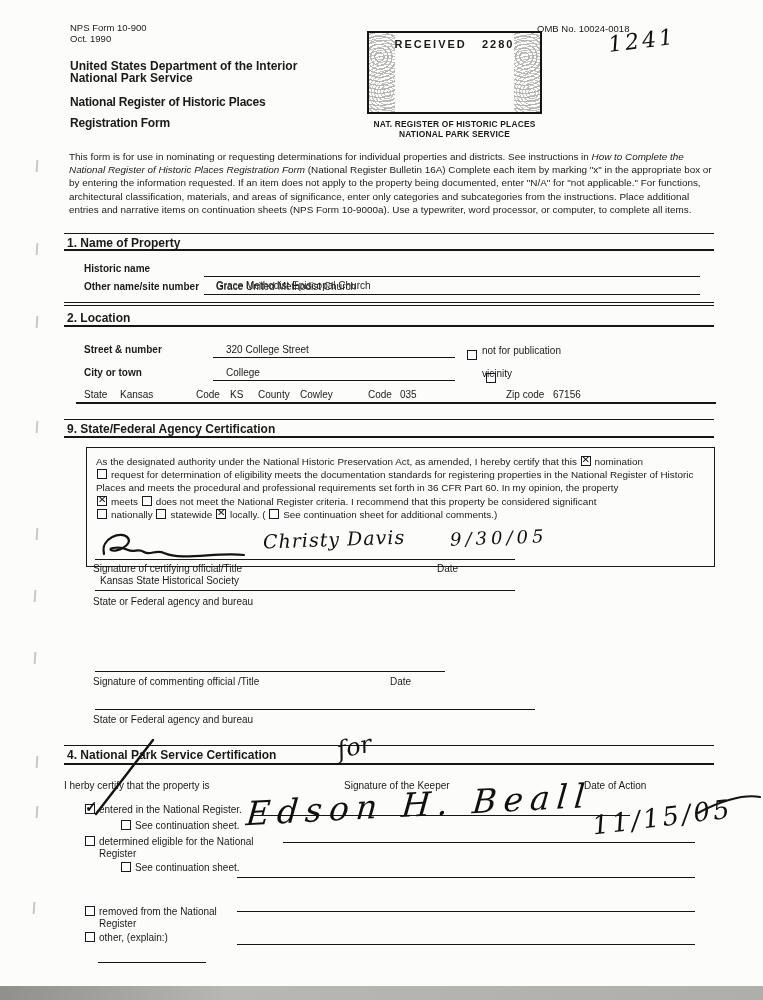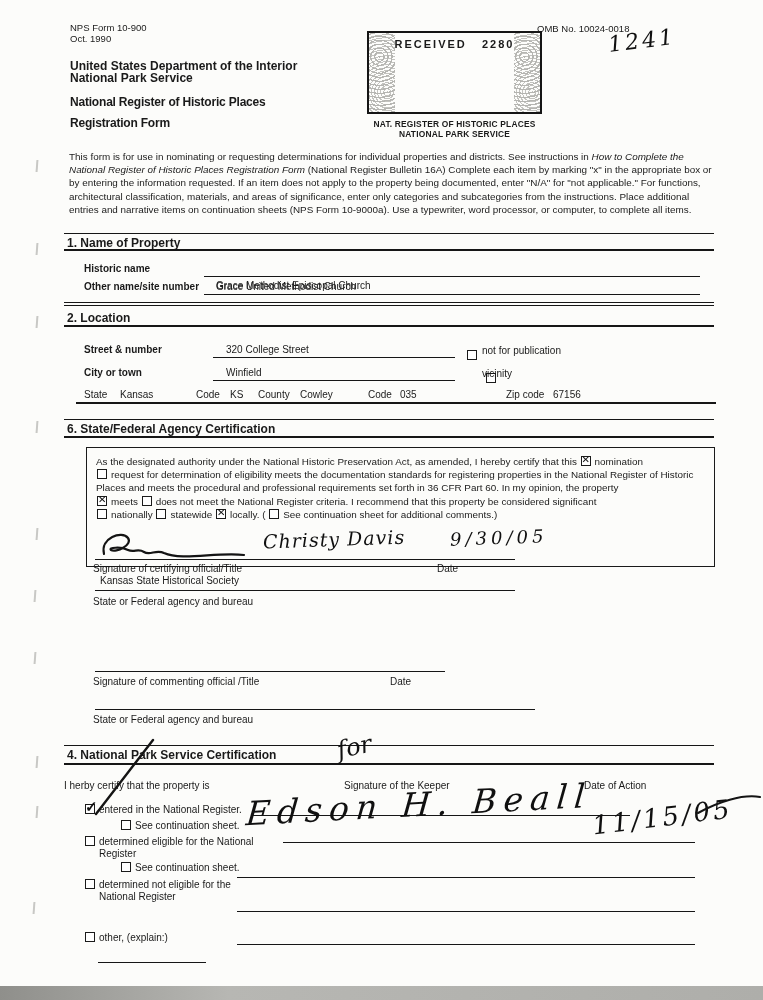--- a/index.html
+++ b/index.html
@@ -78,40 +78,40 @@
   <div class="abs b t10-5" style="left:67px;top:311px;">2. Location</div>
   <div class="rule" style="left:64px;top:325px;width:650px;height:1.5px;"></div>
 
   <div class="abs b t10" style="left:84px;top:344px;">Street &amp; number</div>
   <div class="abs t10" style="left:226px;top:344px;">320 College Street</div>
   <div class="rule" style="left:213px;top:357px;width:242px;height:1.2px;"></div>
   <span class="cb abs" style="left:466px;top:345px;"></span>
   <div class="abs t10" style="left:482px;top:345px;">not for publication</div>
 
   <div class="abs b t10" style="left:84px;top:367px;">City or town</div>
-  <div class="abs t10" style="left:226px;top:367px;">Winfield</div>
+  <div class="abs t10" style="left:226px;top:367px;">College</div>
   <div class="rule" style="left:213px;top:380px;width:242px;height:1.2px;"></div>
   <span class="cb abs" style="left:466px;top:368px;"></span>
   <div class="abs t10" style="left:482px;top:368px;">vicinity</div>
 
   <div class="abs t10" style="left:84px;top:389px;">State</div>
   <div class="abs t10" style="left:120px;top:389px;">Kansas</div>
   <div class="abs t10" style="left:196px;top:389px;">Code</div>
   <div class="abs t10" style="left:230px;top:389px;">KS</div>
   <div class="abs t10" style="left:258px;top:389px;">County</div>
   <div class="abs t10" style="left:300px;top:389px;">Cowley</div>
   <div class="abs t10" style="left:368px;top:389px;">Code</div>
   <div class="abs t10" style="left:400px;top:389px;">035</div>
   <div class="abs t10" style="left:506px;top:389px;">Zip code</div>
   <div class="abs t10" style="left:553px;top:389px;">67156</div>
   <div class="rule" style="left:76px;top:402px;width:640px;height:2px;"></div>
 
   
   <div class="rule" style="left:64px;top:419px;width:650px;height:1.2px;"></div>
-  <div class="abs b t10-5" style="left:67px;top:422px;">6. State/Federal Agency Certification</div>
+  <div class="abs b t10-5" style="left:67px;top:422px;">9. State/Federal Agency Certification</div>
   <div class="rule" style="left:64px;top:436px;width:650px;height:1.8px;"></div>
 
   <div class="boxed" style="left:86px;top:447px;width:629px;height:120px;">
     <div class="para" style="position:absolute;left:9px;top:7px;width:606px;">
       <span>As the designated authority under the National Historic Preservation Act, as amended, I hereby certify that this </span><span class="cb" data-mark="x"></span><span>nomination</span><br>
       <span class="cb"></span><span>request for determination of eligibility meets the documentation standards for registering properties in the National Register of Historic Places and meets the procedural and professional requirements set forth in 36 CFR Part 60.  In my opinion, the property </span><br>
       <span class="cb" data-mark="x"></span><span>meets </span><span class="cb"></span><span>does not meet the National Register criteria.  I recommend that this property be considered significant </span><br>
       <span class="cb"></span><span>nationally  </span><span class="cb"></span><span>statewide  </span><span class="cb" data-mark="x"></span><span>locally. ( </span><span class="cb"></span><span>See continuation sheet for additional comments.)</span>
     </div>
   </div>
@@ -155,23 +155,23 @@
       <span>See continuation sheet.</span>
   </div>
   <div class="item-row" style="left:84px;top:836px;width:188px;">
     <span class="cb"></span>
       <span>determined eligible for the National Register</span>
   </div>
   <div class="item-row" style="left:120px;top:862px;width:180px;">
     <span class="cb"></span>
       <span>See continuation sheet.</span>
   </div>
-  <div class="item-row" style="left:84px;top:879px;width:165px;">
-    <span class="cb"></span>
-      <span>determined not eligible for the National Register</span>
+  <div class="item-row" style="left:84px;top:906px;width:150px;">
+    <span class="cb"></span>
+      <span>removed from the National Register</span>
   </div>
   <div class="item-row" style="left:84px;top:932px;width:180px;">
     <span class="cb"></span>
       <span>other, (explain:)</span>
   </div>
 
   
   <div class="rule" style="left:252px;top:815px;width:378px;height:1.4px;"></div>
   <div class="rule" style="left:283px;top:842px;width:412px;height:1.4px;"></div>
   <div class="rule" style="left:237px;top:877px;width:458px;height:1.4px;"></div>

